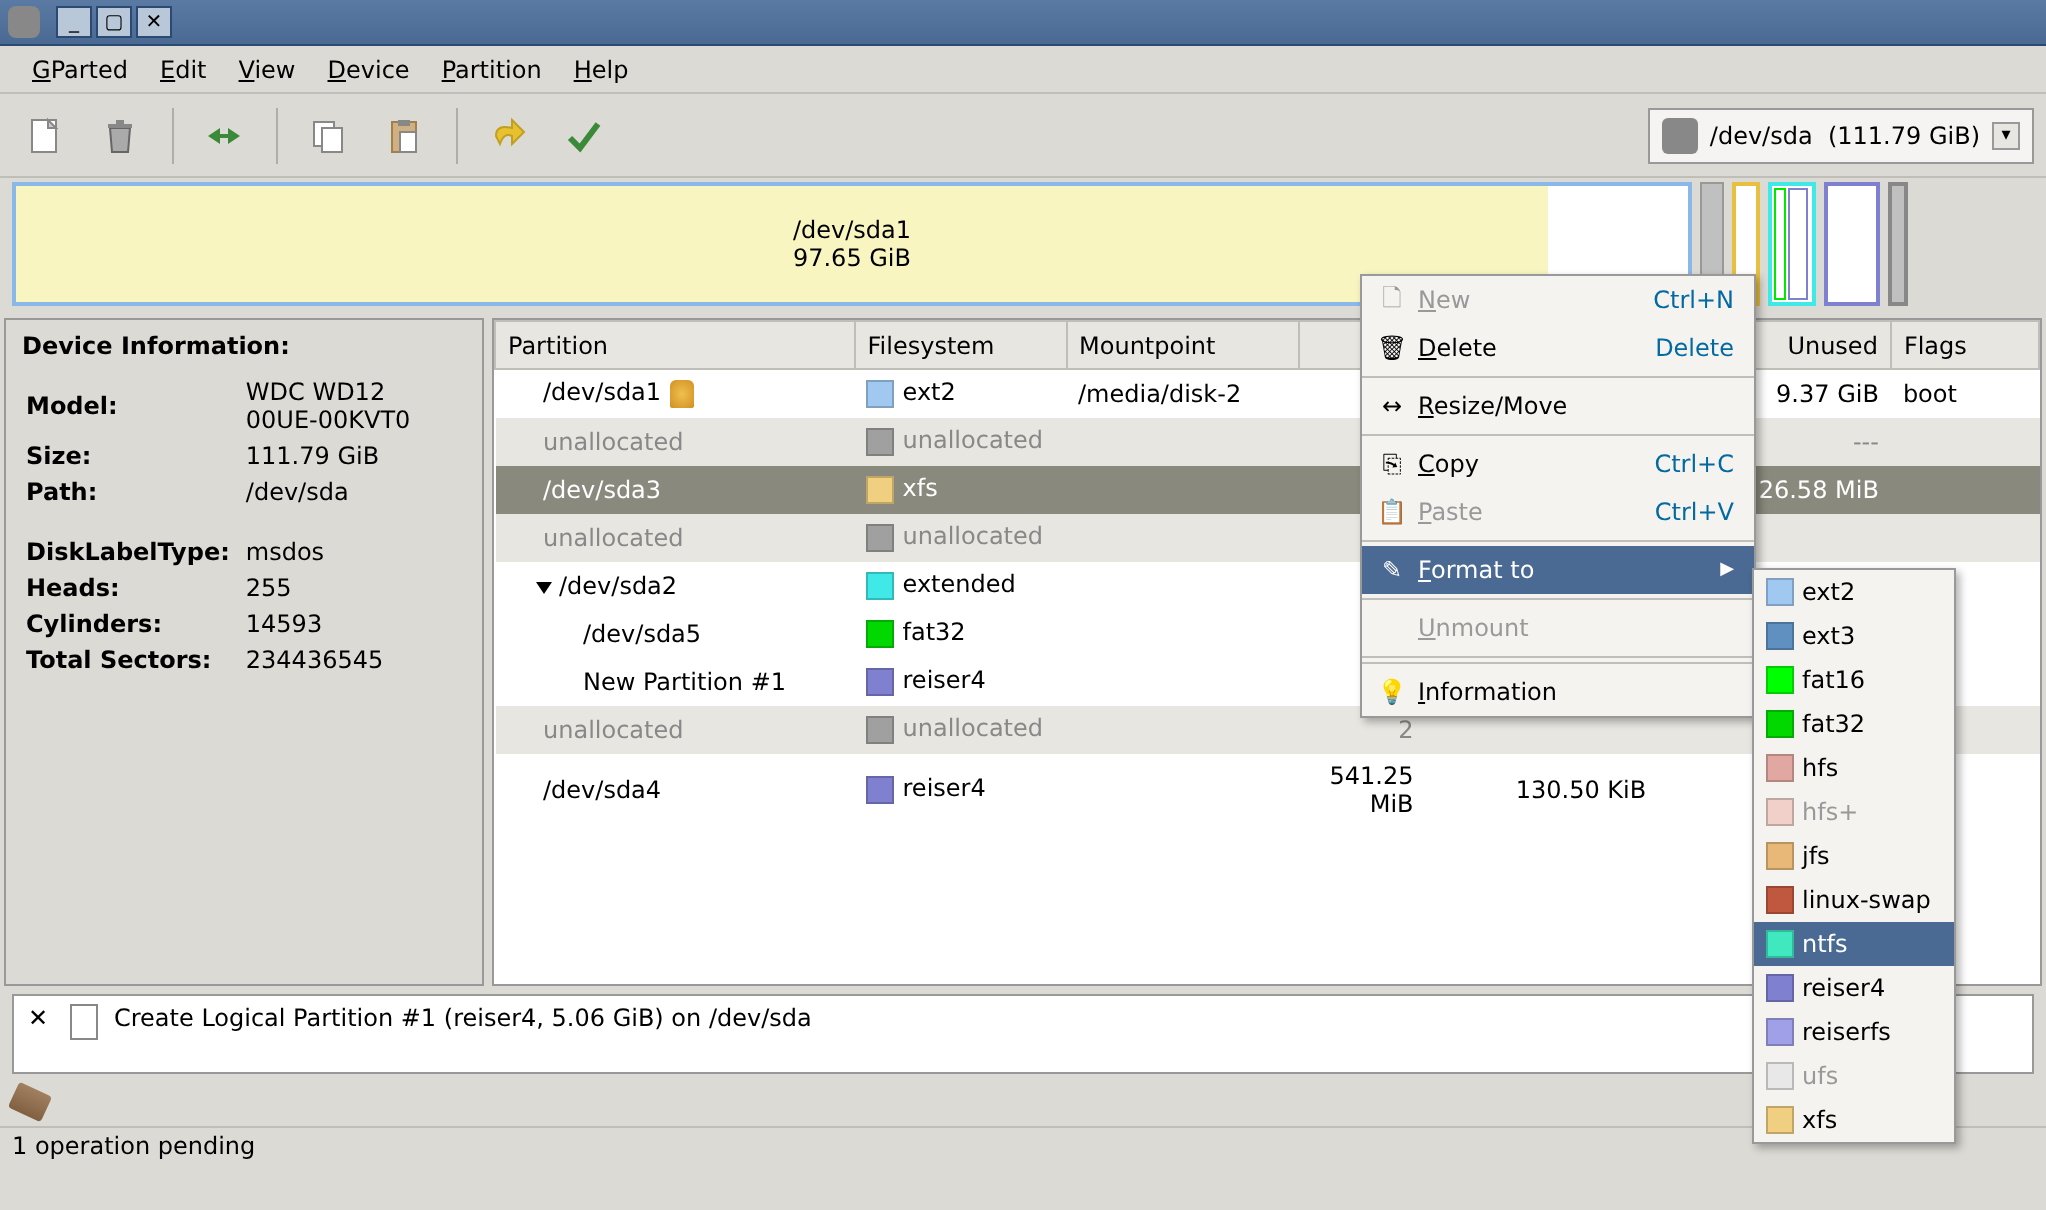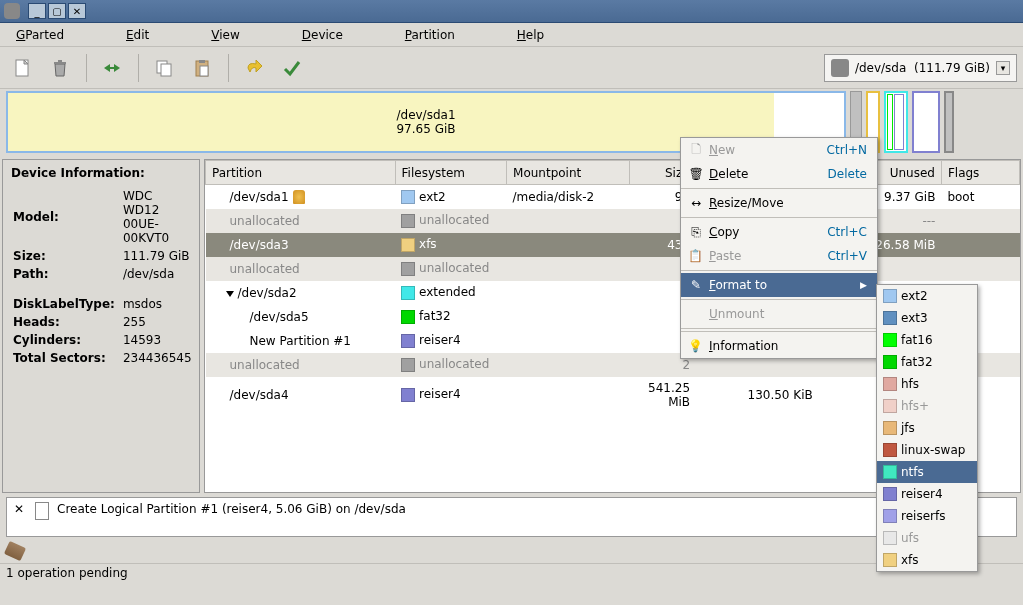--- a/index.html
+++ b/index.html
@@ -1,21 +1,21 @@
 <!DOCTYPE html>
 <html><head>
 <meta charset="utf-8">
 <style>
 * { box-sizing: border-box; margin: 0; padding: 0; }
 body { font-family: "DejaVu Sans", Arial, sans-serif; font-size: 12px; background: #dcdad5; width: 1023px; height: 605px; overflow: hidden; color: #000; }
 .titlebar { height: 23px; background: linear-gradient(#5a7aa3, #4a6a93); display: flex; align-items: center; padding: 0 4px; color: #fff; border-bottom: 1px solid #2a4a73; }
 .titlebar .sys-icon { width: 16px; height: 16px; background: #888; border-radius: 4px; margin-right: 6px; }
 .titlebar .title { flex: 1; text-align: center; font-weight: bold; }
 .titlebar .win-btn { width: 18px; height: 16px; background: #b8c8d8; border: 1px solid #2a4a73; margin-left: 2px; display: flex; align-items: center; justify-content: center; font-size: 10px; color: #000; }
-.menubar { height: 24px; background: #dcdad5; display: flex; align-items: center; padding: 0 8px; border-bottom: 1px solid #c0beb9; gap: 46px; }
+.menubar { height: 24px; background: #dcdad5; display: flex; align-items: center; padding: 0 8px; border-bottom: 1px solid #c0beb9; }
 .menubar .menu-item { padding: 3px 8px; cursor: default; }
 .menubar .menu-item u { text-decoration: underline; }
 .toolbar { height: 42px; background: #dcdad5; display: flex; align-items: center; padding: 0 6px; border-bottom: 1px solid #c0beb9; }
 .toolbar .tool-btn { width: 32px; height: 32px; margin-right: 6px; display: flex; align-items: center; justify-content: center; border: 1px solid transparent; }
 .toolbar .sep { width: 6px; height: 28px; border-left: 1px solid #b0aea9; margin: 0 4px; }
 .toolbar .spacer { flex: 1; }
 .device-select { display: flex; align-items: center; border: 1px solid #999; background: #f5f4f2; padding: 3px 6px; height: 28px; }
 .device-select .hd-icon { width: 18px; height: 18px; background: #888; border-radius: 3px; margin-right: 6px; }
 .device-select .chev { margin-left: 6px; width: 14px; height: 14px; border: 1px solid #999; display: flex; align-items: center; justify-content: center; font-size: 9px; background: #e8e6e1; }
 .partvis { height: 68px; background: #dcdad5; padding: 2px 6px 4px; display: flex; gap: 4px; }
@@ -23,21 +23,21 @@
 .partvis .big .used { position: absolute; right: 0; top: 0; bottom: 0; width: 70px; background: #fff; }
 .partvis .big .txt { position: relative; z-index: 2; color: #000; text-align: center; }
 .partvis .small { width: 12px; background: #c0c0c0; border: 1px solid #999; }
 .partvis .seg { width: 14px; border: 2px solid; }
 .partvis .seg-yellow { border-color: #e8c040; background: #fff; }
 .partvis .seg-teal { border-color: #40e8e8; background: #fff; width: 24px; }
 .partvis .seg-green { border-color: #00e800; background: #fff; width: 10px; display: flex; align-items: stretch; }
 .partvis .seg-purple { border-color: #8080d0; background: #fff; width: 28px; }
 .partvis .seg-grey { border-color: #888; background: #c0c0c0; width: 10px; }
 .main { display: flex; height: 338px; }
-.sidebar { width: 198px; background: #dcdad5; border: 1px solid #999; padding: 6px 8px; margin: 2px; }
+.sidebar { width: 240px; background: #dcdad5; border: 1px solid #999; padding: 6px 8px; margin: 2px; }
 .sidebar h4 { font-size: 12px; margin-bottom: 6px; }
 .sidebar table { width: 100%; font-size: 12px; }
 .sidebar td { padding: 1px 0; }
 .sidebar td:first-child { font-weight: bold; white-space: nowrap; padding-right: 6px; }
 .table-wrap { flex: 1; background: #fff; border: 1px solid #999; margin: 2px; position: relative; overflow: hidden; }
 table.parts { width: 100%; border-collapse: collapse; font-size: 12px; }
 table.parts th { background: #e8e6e1; border: 1px solid #c0beb9; padding: 4px 6px; text-align: left; font-weight: normal; height: 24px; }
 table.parts th.r, table.parts td.r { text-align: right; }
 table.parts td { padding: 4px 6px; border-bottom: 0; height: 24px; }
 table.parts tr.unalloc td { background: #e8e6e1; color: #888; }

